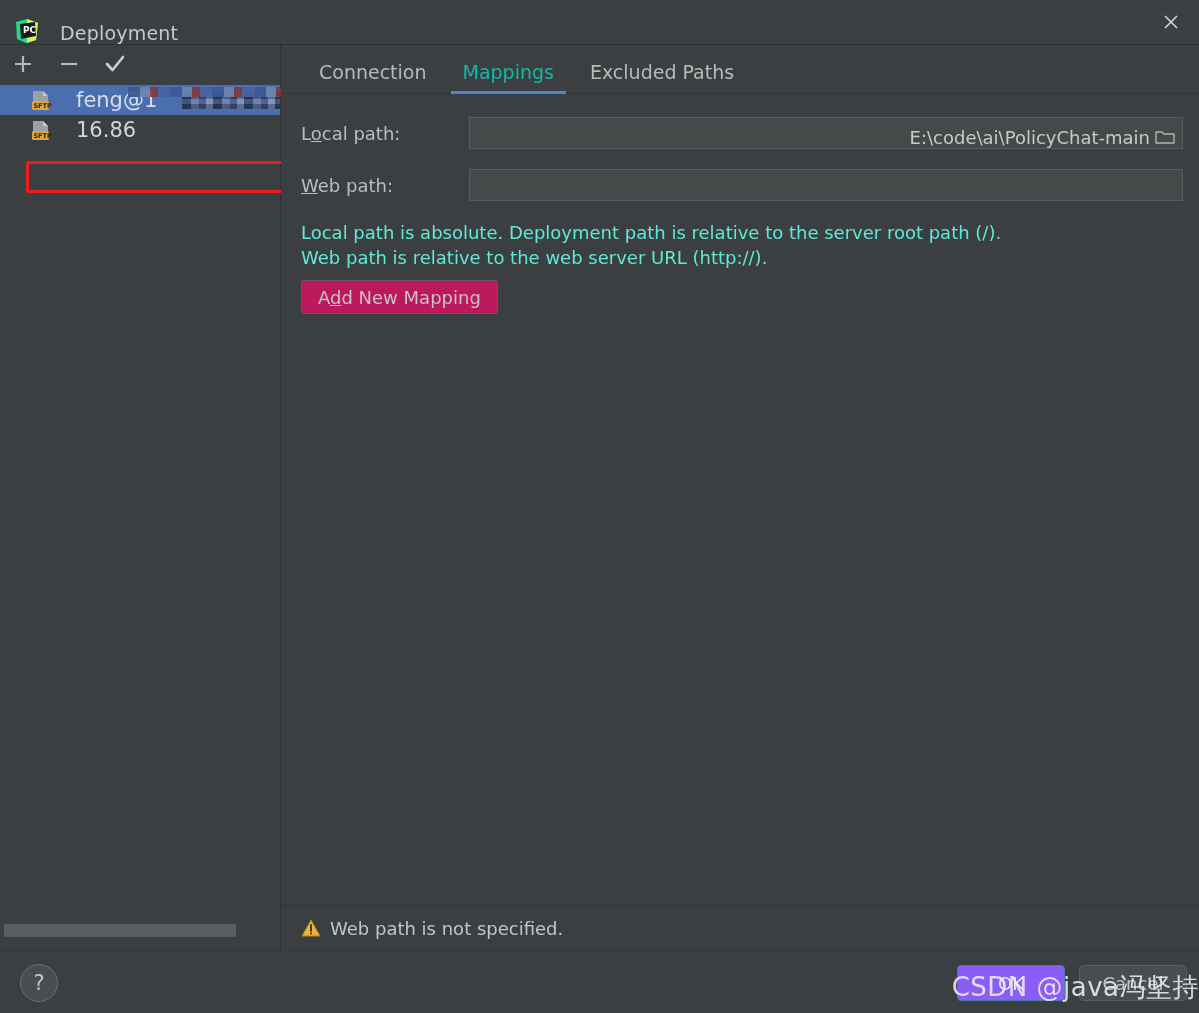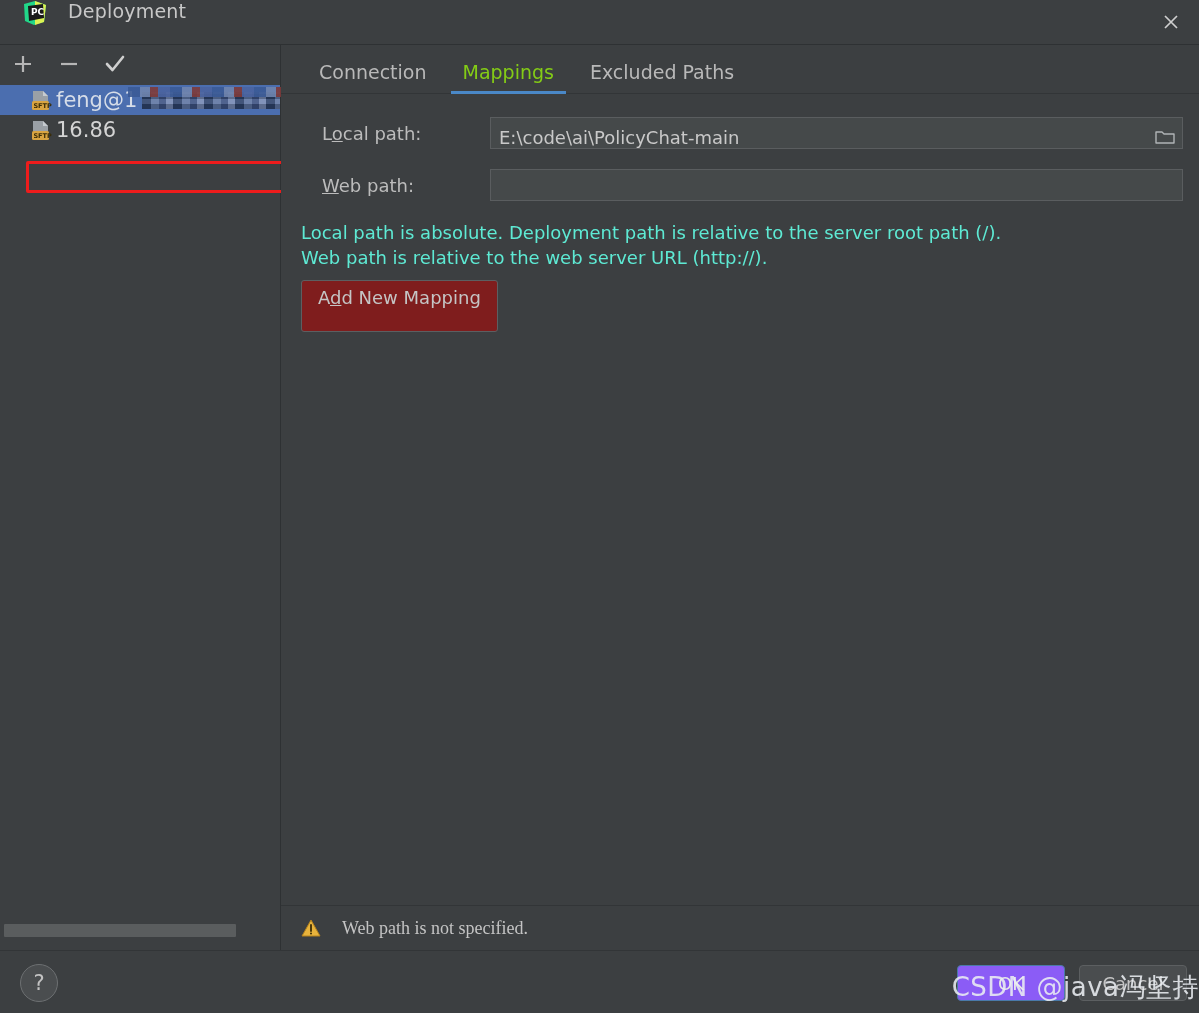--- a/index.html
+++ b/index.html
@@ -14,24 +14,23 @@
     color: #bbbbbb;
     overflow: hidden;
     position: relative;
   }
 
   
   .titlebar {
     height: 44px;
     background: #3c3f41;
     display: flex;
-    align-items: flex-start;
+    align-items: flex-end;
     position: relative;
     border-bottom: 1px solid #2e3133;
-    padding-left: 8px;
   }
   .pc-logo {
     width: 26px; height: 26px;
     margin-left: 14px;
     position: relative;
     border-radius: 3px;
     overflow: hidden;
     flex: none;
   }
   .pc-logo svg { display:block; }
@@ -84,21 +83,21 @@
   .server-list {
     flex: 1;
     padding-top: 2px;
     position: relative;
   }
   .server-row {
     height: 30px;
     display: flex;
     align-items: center;
     padding-left: 30px;
-    gap: 4px;
+    gap: 24px;
     cursor: pointer;
     position: relative;
   }
   .server-row.selected {
     background: #4b6eaf;
   }
   .server-row.selected .srv-label { color: #d6dde8; }
   .sftp-icon { width: 22px; height: 22px; flex: none; position: relative; }
   .srv-label {
     font-size: 21px;
@@ -175,21 +174,21 @@
     padding-left: 20px;
     border-bottom: 1px solid #323537;
   }
   .tab {
     font-size: 19px;
     color: #b9b9b9;
     padding: 0 18px 10px 18px;
     cursor: pointer;
     position: relative;
   }
-  .tab.active { color: #84cc16; }
+  .tab.active { color: #14b8a6; }
   .tab.active:after {
     content: "";
     position: absolute;
     left: 6px; right: 6px; bottom: -1px;
     height: 3px;
     background: #4a88c7;
   }
 
   .form-area {
     padding: 22px 16px 0 20px;
@@ -201,32 +200,32 @@
     align-items: center;
     margin-bottom: 18px;
     height: 34px;
   }
   .field-label {
     font-size: 18px;
     color: #bcbcbc;
     width: 168px;
     flex: none;
     white-space: nowrap;
-    margin-left: 21px;
   }
   .field-label .mn { text-decoration: underline; }
   .field-input {
     flex: 1;
     height: 32px;
     background: #45494a;
     border: 1px solid #5a5d5f;
     display: flex;
     align-items: center;
     padding: 8px 2px 0 8px;
     box-sizing: border-box;
+    text-align: right;
   }
   .field-input .val {
     flex: 1;
     font-size: 18px;
     color: #c9c9c9;
     white-space: nowrap;
     overflow: hidden;
   }
   .folder-btn {
     width: 30px; height: 28px;
@@ -240,38 +239,37 @@
     font-size: 18px;
     color: #5eead4;
     line-height: 25px;
     margin-top: 6px;
     margin-bottom: 10px;
   }
   .add-btn {
     display: inline-block;
     font-size: 18px;
     color: #c5c5c5;
-    background: #7f1d1d;
+    background: #be185d;
     border: 1px solid #5c5f61;
     border-radius: 3px;
-    padding: 6px 16px 23px 16px;
+    padding: 6px 16px 5px 16px;
     cursor: pointer;
   }
   .add-btn .mn { text-decoration: underline; }
 
   
   .status-bar {
     height: 44px;
     display: flex;
     align-items: center;
-    gap: 21px;
+    gap: 9px;
     padding-left: 20px;
     border-top: 1px solid #323537;
     background: #3c3f41;
-    font-family: Liberation Serif, serif;
   }
   .warn-icon { width: 20px; height: 20px; flex:none; }
   .warn-icon svg { display:block; }
   .status-text { font-size: 18px; color: #c4c4c4; }
 
   
   .bottom-bar {
     height: 64px;
     background: #3c3f41;
     display: flex;

